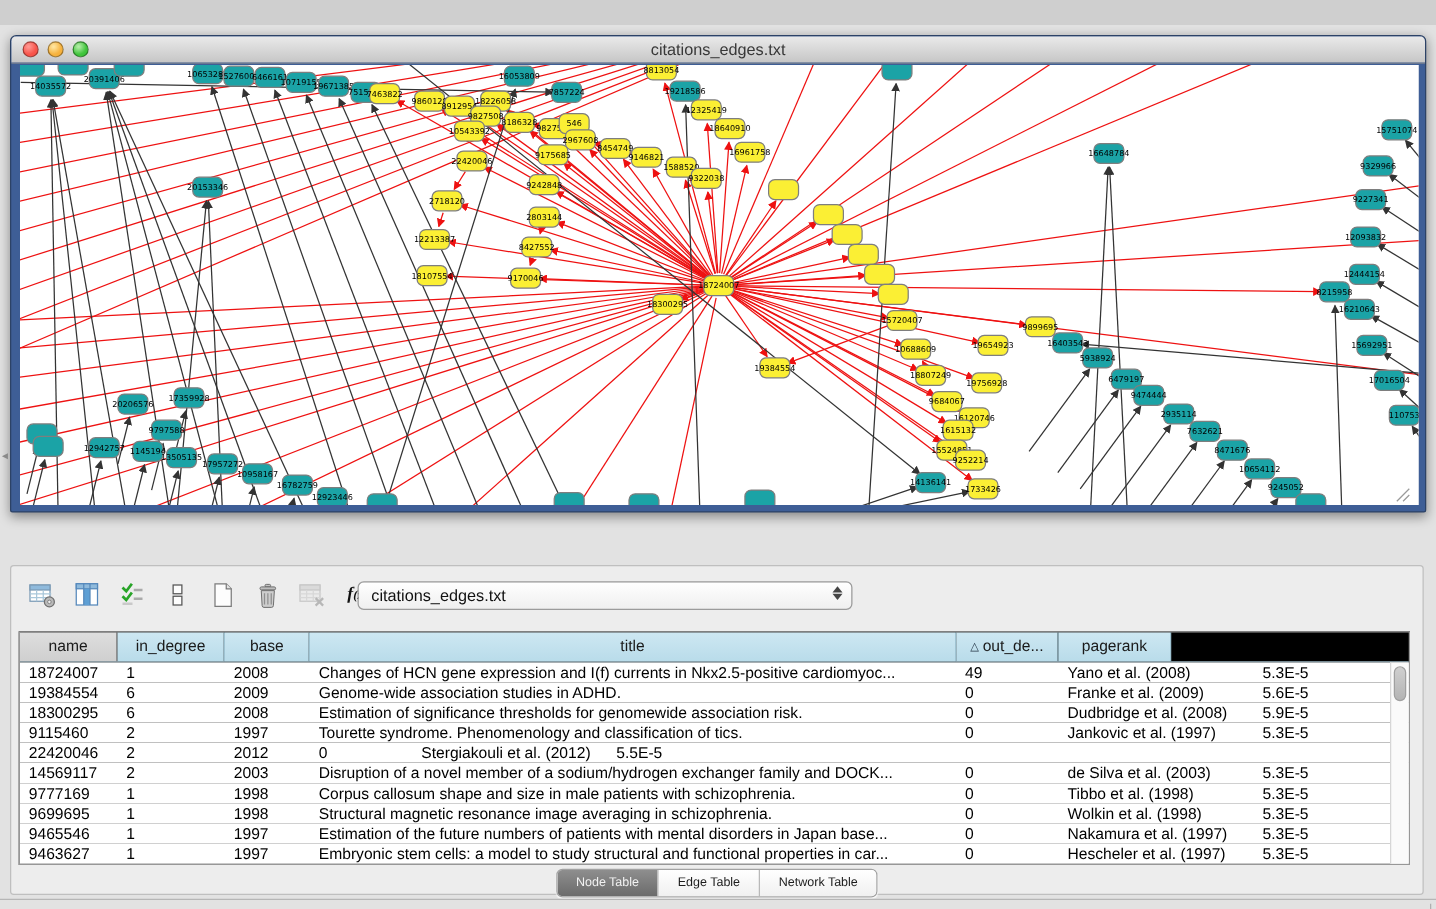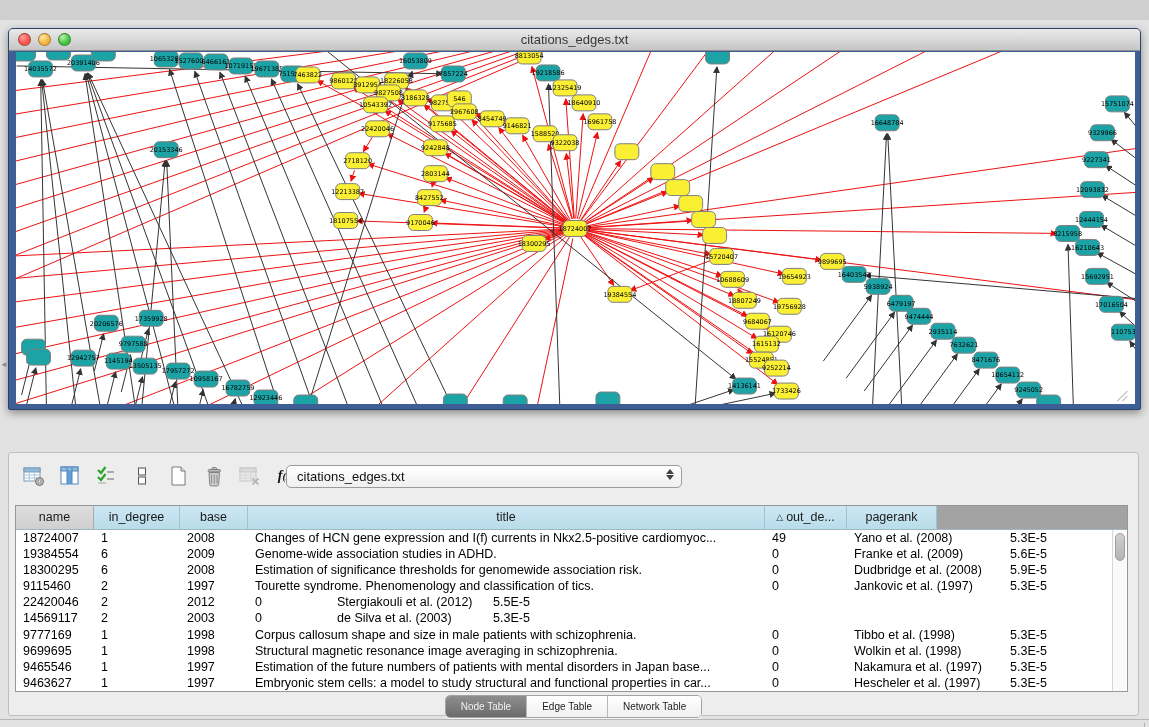--- a/index.html
+++ b/index.html
@@ -36,21 +36,21 @@
   .tool-btn{width:30px;height:30px;margin-right:6px;display:flex;align-items:center;justify-content:center;border-radius:3px;}
   .fx-label{font-family:"Liberation Serif",serif;font-style:italic;font-weight:bold;font-size:14px;color:#111;}
   .combo{position:absolute;left:277px;top:12px;width:396px;height:23px;background:linear-gradient(#FFFFFF,#EFEFEF);
       border:1px solid #9B9B9B;border-radius:5px;font-size:13px;color:#111;line-height:21px;padding-left:10px;}
   .combo .arrows{position:absolute;right:7px;top:3px;display:flex;flex-direction:column;gap:1px;}
   .combo .arrows i{width:0;height:0;border-left:4px solid transparent;border-right:4px solid transparent;}
   .combo .arrows .up{border-bottom:5px solid #444;}
   .combo .arrows .down{border-top:5px solid #444;}
 
   
-  .dtable{position:absolute;left:6px;top:52px;width:1113px;height:187px;background:#a3a3a3;border:1px solid #979797;}
+  .dtable{position:absolute;left:6px;top:52px;width:1113px;height:187px;background:#000000;border:1px solid #979797;}
   .thead{display:flex;height:24px;border-bottom:1px solid #9DB8C4;}
   .thead .hcell{background:linear-gradient(#CDE7F2,#B9DCEA);border-right:1px solid #9FC3D2;
       font-size:12.5px;color:#1A1A1A;text-align:center;line-height:23px;overflow:hidden;white-space:nowrap;}
   .thead .hcell:first-child{background:linear-gradient(#DEDEDE,#CFCFCF);border-right:1px solid #AAAAAA;}
   .thead .hcell .sort{font-size:9px;color:#234;margin-right:3px;vertical-align:1px;}
   .tbody{position:relative;}
   .trow{display:flex;height:16.1px;background:#fff;}
   .tcell{font-size:12.5px;color:#000;line-height:16px;padding-left:7px;overflow:hidden;white-space:nowrap;}
   .vscroll{position:absolute;right:0;top:24px;width:15px;height:161px;background:#FAFAFA;border-left:1px solid #D6D6D6;}
   .vthumb{position:absolute;left:2px;top:3px;width:10px;height:28px;background:linear-gradient(#CFCFCF,#B4B4B4);
@@ -779,20 +779,21 @@
             <div class="tcell" style="width:86px">2</div>
             <div class="tcell" style="width:68px">2012</div>
             <div class="tcell" style="width:82px">0</div>
             <div class="tcell" style="width:156px">Stergiakouli et al. (2012)</div>
             <div class="tcell" style="width:90px">5.5E-5</div>
           </div>
           <div class="trow">
             <div class="tcell" style="width:78px">14569117</div>
             <div class="tcell" style="width:86px">2</div>
             <div class="tcell" style="width:68px">2003</div>
+            <div class="tcell" style="width:517px">Disruption of a novel member of a sodium/hydrogen exchanger family and DOCK...</div>
             <div class="tcell" style="width:82px">0</div>
             <div class="tcell" style="width:156px">de Silva et al. (2003)</div>
             <div class="tcell" style="width:90px">5.3E-5</div>
           </div>
           <div class="trow">
             <div class="tcell" style="width:78px">9777169</div>
             <div class="tcell" style="width:86px">1</div>
             <div class="tcell" style="width:68px">1998</div>
             <div class="tcell" style="width:517px">Corpus callosum shape and size in male patients with schizophrenia.</div>
             <div class="tcell" style="width:82px">0</div>

